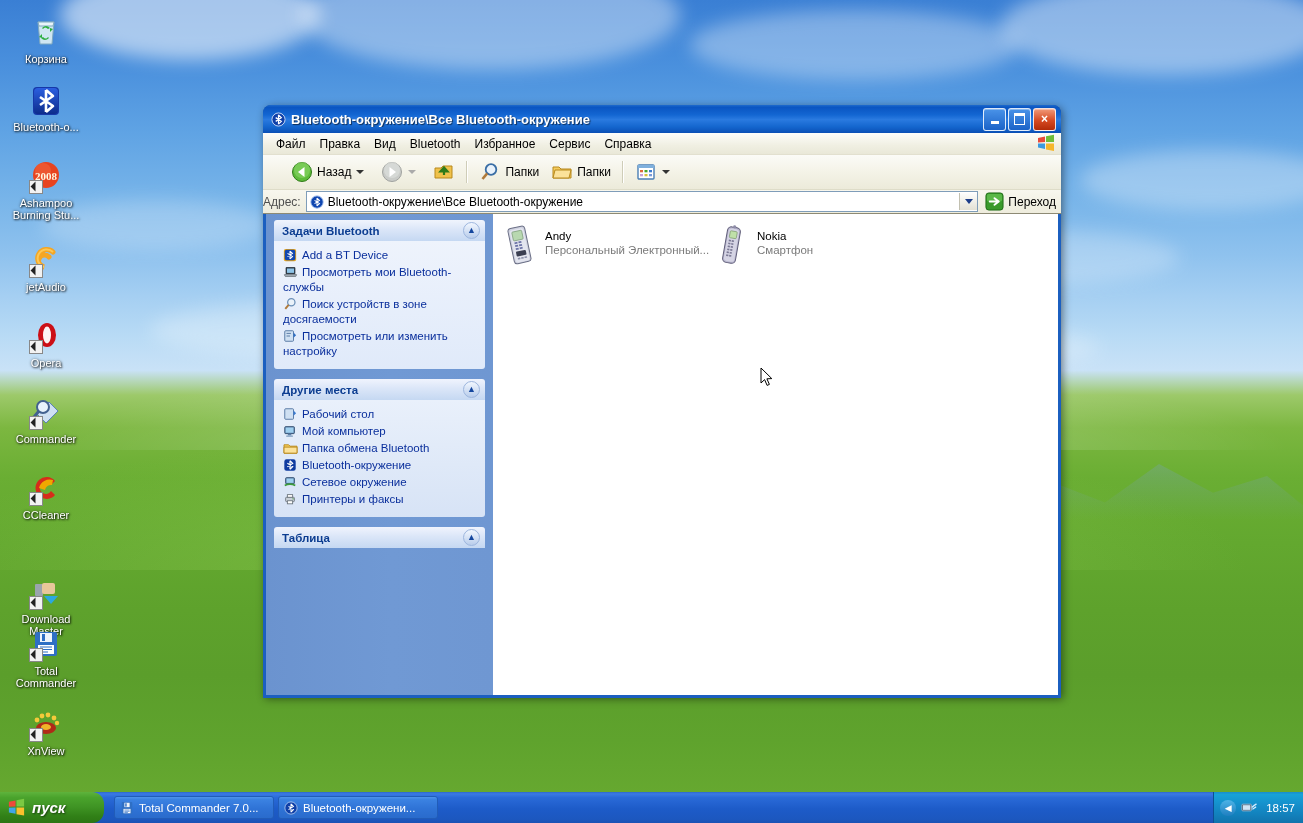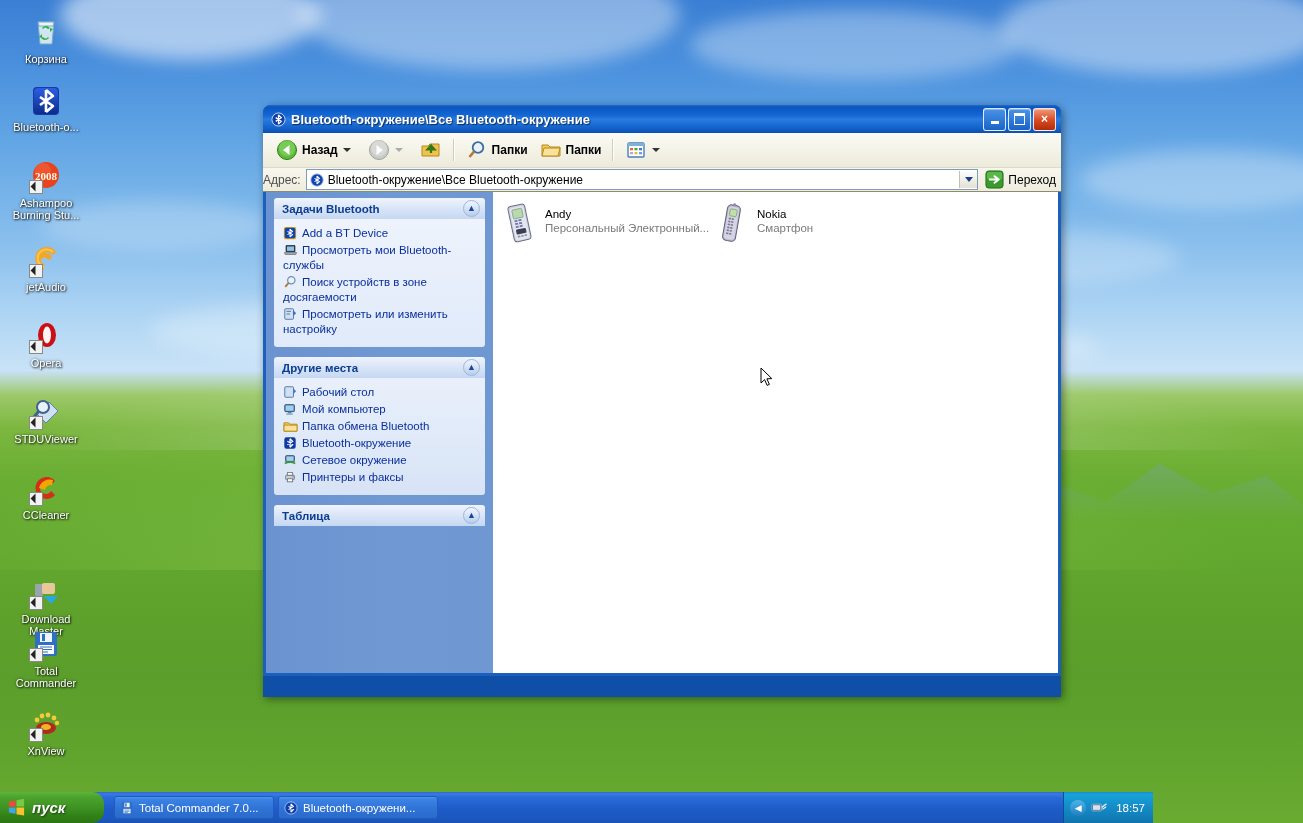--- a/index.html
+++ b/index.html
@@ -171,23 +171,22 @@
   }
   #winflag {
     position: absolute; right: 4px; top: 1px;
     width: 22px; height: 18px;
   }
 
   #toolbar {
     height: 34px;
     background: linear-gradient(to bottom, #fbfbf7 0%, #f4f3e7 50%, #eceada 100%);
     display: flex; align-items: center;
-    padding-left: 7px;
+    padding-left: 22px;
     border-bottom: 1px solid #dedcc8;
-    font-weight: bold;
   }
   .tb-btn {
     display: flex; align-items: center;
     height: 26px;
     padding: 0 5px;
     cursor: default;
     border: 1px solid transparent;
     border-radius: 3px;
   }
   .tb-btn .t { font-size: 12px; color: #000; margin-left: 4px; font-family: "Liberation Sans", sans-serif;}
@@ -352,21 +351,21 @@
     font-family: "Liberation Sans", sans-serif;
   }
 
   
   #cursor { position: absolute; left: 760px; top: 367px; pointer-events: none; }
 
   
   #taskbar {
     position: absolute;
     left: 0; bottom: 0;
-    width: 1153px; height: 31px;
+    width: 1303px; height: 31px;
     background: linear-gradient(to bottom, #1f5fd0 0%, #2a72e0 8%, #२a72e0 9%, #1c5ec9 45%, #1a5ac4 80%, #1750b5 100%);
     display: flex; align-items: center;
   }
   #taskbar-bg {
     position: absolute; inset: 0;
     background: linear-gradient(to bottom, #2e68cc 0%, #3a7ae4 6%, #2a6ad8 18%, #1d5bc8 55%, #1c57bf 88%, #1b52b4 100%);
   }
   #start-btn {
     position: relative;
     height: 31px; width: 104px;
@@ -512,21 +511,21 @@
 
     <div class="desk-icon" style="top:396px;">
       <div class="glyph">
         <svg width="34" height="34" viewBox="0 0 34 34">
           <path d="M8 18 L20 6 L29 15 L17 27 Z" fill="#cfe0f2" stroke="#5a82b8"></path>
           <circle cx="14" cy="11" r="6" fill="#e8f2fb" stroke="#43618f" stroke-width="2"></circle>
           <line x1="10" y1="15" x2="5" y2="21" stroke="#43618f" stroke-width="3"></line>
         </svg>
         <div class="shortcut-arrow"></div>
       </div>
-      <div class="lbl">STDUViewer</div>
+      <div class="lbl">Commander</div>
     </div>
 
     <div class="desk-icon" style="top:472px;">
       <div class="glyph">
         <svg width="34" height="34" viewBox="0 0 34 34">
           <path d="M26 9 a11 11 0 1 0 0 14 l-4 -4 a6 6 0 1 1 0 -6 z" fill="#d62c1a"></path>
           <path d="M24 8 a11 11 0 0 0 -14 8 l6 2 a6 6 0 0 1 7 -5 z" fill="#f0a800"></path>
         </svg>
         <div class="shortcut-arrow"></div>
       </div>
@@ -590,20 +589,37 @@
       <div id="title-text">Bluetooth-окружение\Все Bluetooth-окружение</div>
       <div class="winbtn min">
           <div class="minline"></div>
         </div>
       <div class="winbtn max">
           <div class="maxbox"></div>
         </div>
       <div class="winbtn close">×</div>
     </div>
 
+    <div id="menubar">
+      <div class="menu-item">Файл</div>
+      <div class="menu-item">Правка</div>
+      <div class="menu-item">Вид</div>
+      <div class="menu-item">Bluetooth</div>
+      <div class="menu-item">Избранное</div>
+      <div class="menu-item">Сервис</div>
+      <div class="menu-item">Справка</div>
+      <div id="winflag">
+        <svg width="22" height="18" viewBox="0 0 22 18">
+          <path d="M3 4 L10 2.5 L10 8 L3 8.5 Z" fill="#e84a3a"></path>
+          <path d="M11 2.3 L19 0.8 L19 8 L11 8 Z" fill="#6fbd3a"></path>
+          <path d="M3 9.5 L10 9.5 L10 15 L3 13.5 Z" fill="#3b9ae0"></path>
+          <path d="M11 9.5 L19 9.5 L19 17 L11 15.5 Z" fill="#f5b62c"></path>
+        </svg>
+      </div>
+    </div>
 
     <div id="toolbar">
       <div class="tb-btn">
         <svg width="22" height="22" viewBox="0 0 22 22">
           <circle cx="11" cy="11" r="9.5" fill="#5dbb3a" stroke="#2f7a19"></circle>
           <circle cx="11" cy="9" r="8" fill="#8ed96c" opacity=".55"></circle>
           <path d="M13.5 6 L7 11 L13.5 16 Z" fill="#fff"></path>
         </svg>
         <span class="t">Назад</span>
         <span class="tb-arrow"></span>

